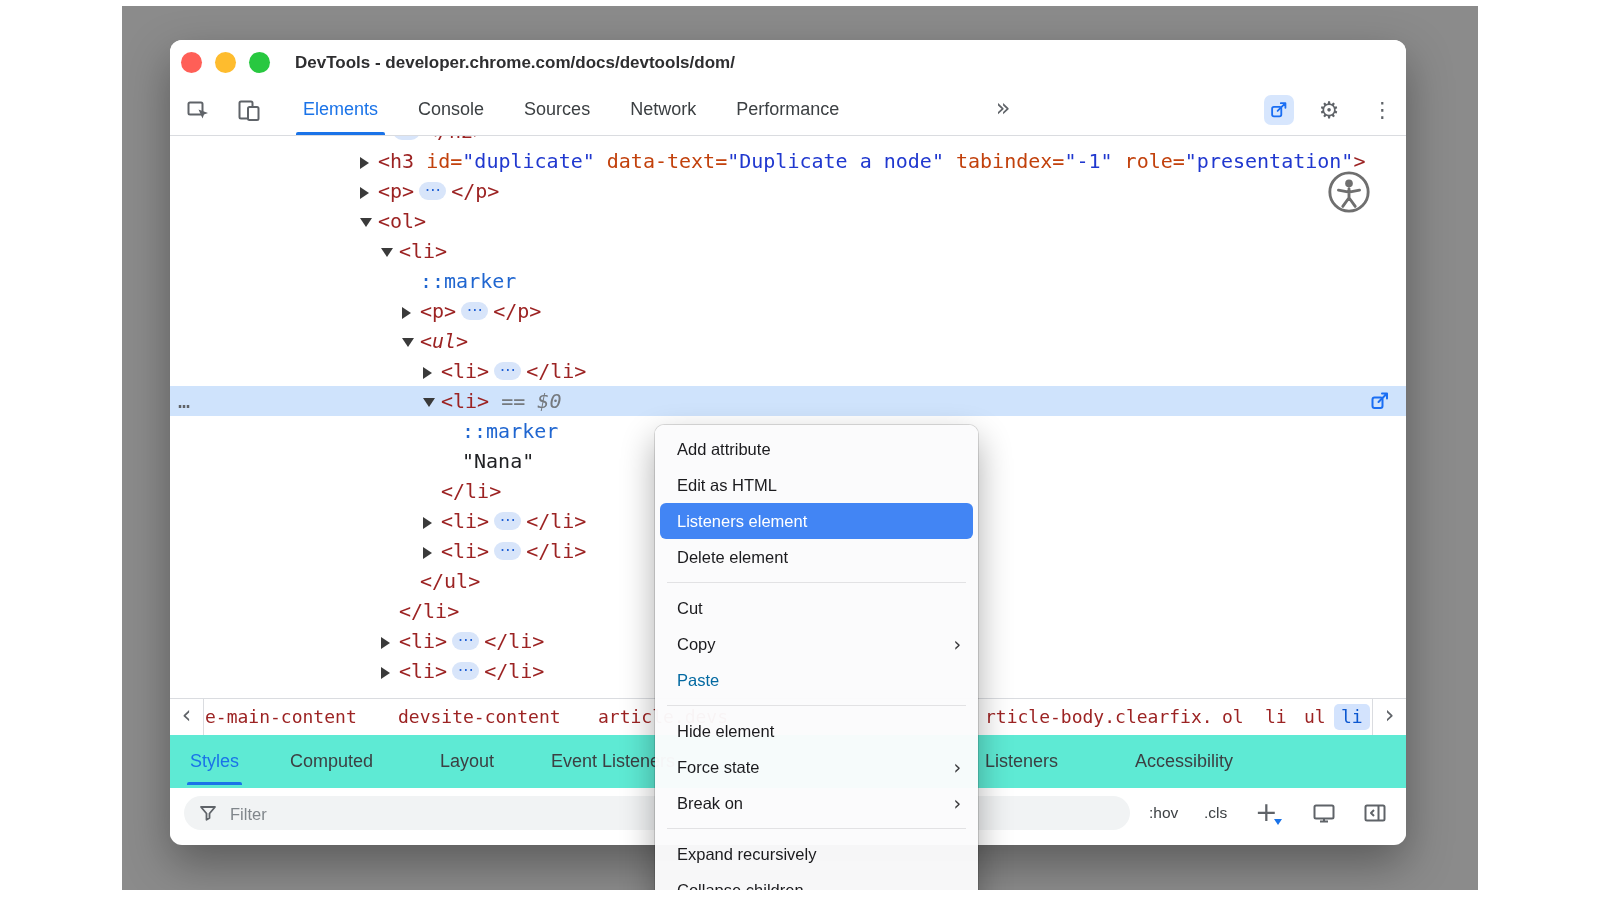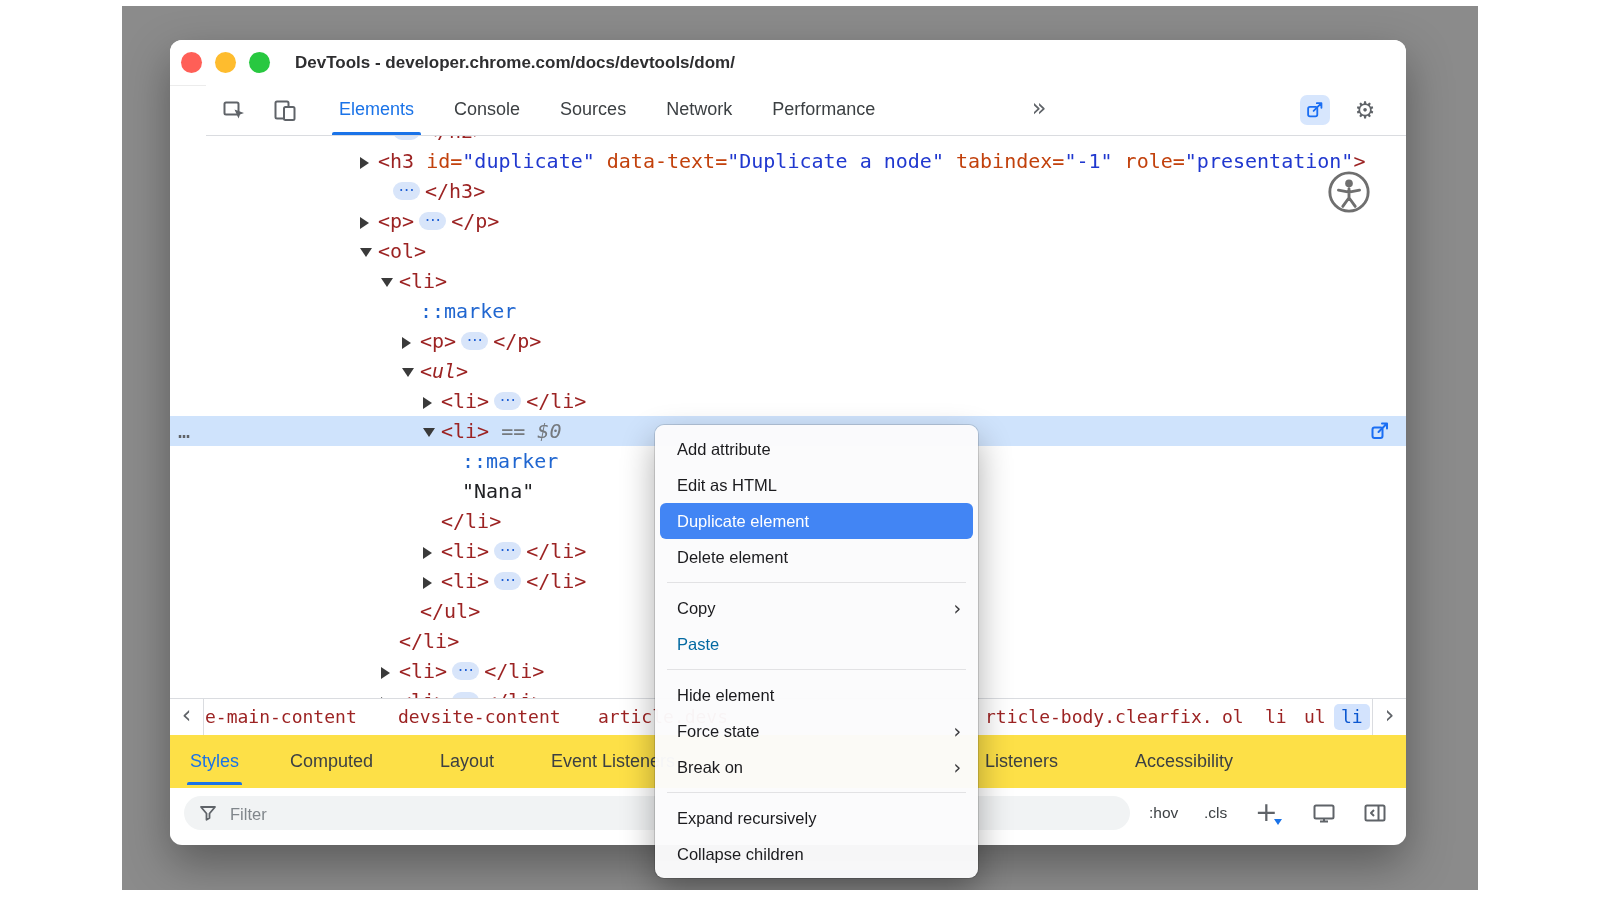--- a/index.html
+++ b/index.html
@@ -8,21 +8,21 @@
   .stage{position:absolute;left:122px;top:6px;width:1356px;height:884px;background:#8b8b8b;overflow:hidden;}
 
   
   .win{position:absolute;left:48px;top:34px;width:1236px;height:805px;background:#fff;
        border-radius:12px;box-shadow:0 18px 45px rgba(0,0,0,.35);overflow:hidden;z-index:1;}
 
   .titlebar{position:absolute;top:0;left:0;right:0;height:45px;border-bottom:1px solid #ececec;background:#fff;}
   .tl{position:absolute;top:12px;width:21px;height:21px;border-radius:50%;}
   .title{position:absolute;left:125px;top:0;line-height:45px;font-size:17px;font-weight:700;color:#2e2e30;white-space:nowrap;}
 
-  .toolbar{position:absolute;top:45px;left:0;right:0;height:50px;border-bottom:1px solid #dadce0;background:#fff;margin-left:36px;}
+  .toolbar{position:absolute;top:45px;left:0;right:0;height:50px;border-bottom:1px solid #dadce0;background:#fff;}
   .tb-icon{position:absolute;top:12px;width:26px;height:26px;}
   .tabs{position:absolute;left:130px;top:0;height:50px;display:flex;gap:34px;}
   .dt-tab{position:relative;line-height:49px;font-size:18px;color:#3c4043;padding:0 3px;white-space:nowrap;}
   .dt-tab.active{color:#1a73e8;}
   .dt-tab.active::after{content:"";position:absolute;left:-4px;right:-4px;bottom:0;height:3px;background:#1a73e8;border-radius:2px 2px 0 0;}
   .more-tabs{position:absolute;left:818px;top:0;width:30px;text-align:center;line-height:46px;font-size:24px;color:#5f6368;font-family:"DejaVu Sans",sans-serif;}
   .dup-btn{position:absolute;left:1094px;top:10px;width:30px;height:30px;background:#d7e6fd;border-radius:7px;display:flex;align-items:center;justify-content:center;}
   .gear{position:absolute;left:1146px;top:0;width:26px;text-align:center;line-height:50px;font-size:23px;color:#5f6368;font-family:"DejaVu Sans",sans-serif;}
   .kebab{position:absolute;left:1202px;top:0;width:20px;text-align:center;line-height:50px;font-size:21px;color:#5f6368;font-family:"DejaVu Sans",sans-serif;}
 
@@ -55,21 +55,21 @@
           border-top:1px solid #dadce0;border-bottom:1px solid #dadce0;
           font-family:"DejaVu Sans Mono",monospace;font-size:18px;}
   .crumb{position:absolute;top:0;line-height:35px;color:#9c2323;white-space:nowrap;}
   .crumb-sel{background:#d3e3fd;border-radius:5px;color:#0b57d0;padding:0 7px;line-height:26px;top:5px;height:26px;}
   .crumb-nav{position:absolute;top:0;width:33px;height:100%;text-align:center;line-height:33px;color:#5f6368;
              font-size:24px;font-family:"DejaVu Sans",sans-serif;}
   .crumb-nav.left{left:0;border-right:1px solid #dadce0;}
   .crumb-nav.right{left:1202px;border-left:1px solid #dadce0;}
 
   
-  .paneltabs{position:absolute;left:0;right:0;top:695px;height:53px;background:#fde047;border-bottom:1px solid #dadce0;font-size:18px;text-align:right;}
+  .paneltabs{position:absolute;left:0;right:0;top:695px;height:53px;background:#5eead4;border-bottom:1px solid #dadce0;font-size:18px;text-align:right;}
   .ptab{position:absolute;top:0;line-height:52px;color:#3c4043;white-space:nowrap;}
   .ptab.active{color:#1a73e8;}
   .ptab.active::after{content:"";position:absolute;left:-3px;right:-3px;bottom:2px;height:3px;background:#1a73e8;border-radius:2px 2px 0 0;}
 
   
   .filterbar{position:absolute;left:0;right:0;top:748px;height:50px;background:#fff;}
   .filter-pill{position:absolute;left:14px;top:8px;width:946px;height:34px;background:#f1f3f4;border-radius:17px;}
   .funnel{position:absolute;left:14px;top:7px;width:20px;height:20px;}
   .filter-input{position:absolute;left:44px;top:2px;width:400px;height:30px;border:none;background:transparent;
                 font-family:"Liberation Sans",sans-serif;font-size:16.5px;color:#3c4043;outline:none;}
@@ -131,21 +131,20 @@
             <path d="M10.5 13 L19 4.5 M14 4.5 H19 V9.5" fill="none" stroke="#1a6ef3" stroke-width="2" stroke-linecap="round" stroke-linejoin="round"></path>
           </svg>
       </span>
       <span class="gear">⚙</span>
       <span class="kebab">⋮</span>
     </div>
 
     <div class="tree">
         <div class="trow" style="padding-left: 218px;"><span class="badge">⋯</span><span class="t-tag">&lt;/h2&gt;</span></div>
         <div class="trow" style="padding-left: 208px;"><span class="tri tri-r"></span><span class="t-tag">&lt;h3</span><span class="t-attr"> id=</span><span class="t-val">"duplicate"</span><span class="t-attr"> data-text=</span><span class="t-val">"Duplicate a node"</span><span class="t-attr"> tabindex=</span><span class="t-val">"-1"</span><span class="t-attr"> role=</span><span class="t-val">"presentation"</span><span class="t-tag">&gt;</span></div>
-        <div class="trow" style="padding-left: 218px;"><span class="badge">⋯</span><span class="t-tag">&lt;/h3&gt;</span></div>
         <div class="trow" style="padding-left: 208px;"><span class="tri tri-r"></span><span class="t-tag">&lt;p&gt;</span><span class="badge">⋯</span><span class="t-tag">&lt;/p&gt;</span></div>
         <div class="trow" style="padding-left: 208px;"><span class="tri tri-d"></span><span class="t-tag">&lt;ol&gt;</span></div>
         <div class="trow" style="padding-left: 229px;"><span class="tri tri-d"></span><span class="t-tag">&lt;li&gt;</span></div>
         <div class="trow" style="padding-left: 250px;"><span class="t-mk">::marker</span></div>
         <div class="trow" style="padding-left: 250px;"><span class="tri tri-r"></span><span class="t-tag">&lt;p&gt;</span><span class="badge">⋯</span><span class="t-tag">&lt;/p&gt;</span></div>
         <div class="trow" style="padding-left: 250px; font-style: italic;"><span class="tri tri-d"></span><span class="t-tag">&lt;ul&gt;</span></div>
         <div class="trow" style="padding-left: 271px;"><span class="tri tri-r"></span><span class="t-tag">&lt;li&gt;</span><span class="badge">⋯</span><span class="t-tag">&lt;/li&gt;</span></div>
         <div class="trow sel" style="padding-left: 271px;"><span class="tri tri-d"></span><span class="t-tag">&lt;li&gt;</span><span class="t-meta"> == </span><span class="t-meta t-i">$0</span><span class="gutter">…</span><span class="adorner"><svg viewBox="0 0 24 24" width="24" height="24">
               <rect x="4.5" y="8.5" width="10" height="10.5" rx="2" fill="none" stroke="#1a6ef3" stroke-width="2"></rect>
               <path d="M10.5 13 L19 4.5 M14 4.5 H19 V9.5" fill="none" stroke="#1a6ef3" stroke-width="2" stroke-linecap="round" stroke-linejoin="round"></path>
@@ -210,23 +209,24 @@
             <path d="M12 10 l-3 3 3 3" fill="none" stroke="#5f6368" stroke-width="2" stroke-linejoin="round"></path>
           </svg>
       </span>
     </div>
 
   </div>
 
   <div class="ctx">
       <div class="menu-item"><span>Add attribute</span></div>
       <div class="menu-item"><span>Edit as HTML</span></div>
-      <div class="menu-item hl"><span>Duplicate element</span></div>
+      <div class="menu-item hl"><span>Listeners element</span></div>
       <div class="menu-item"><span>Delete element</span></div>
       <div class="menu-sep"></div>
+      <div class="menu-item"><span>Cut</span></div>
       <div class="menu-item"><span>Copy</span><span class="chev">›</span></div>
       <div class="menu-item dis"><span>Paste</span></div>
       <div class="menu-sep"></div>
       <div class="menu-item"><span>Hide element</span></div>
       <div class="menu-item"><span>Force state</span><span class="chev">›</span></div>
       <div class="menu-item"><span>Break on</span><span class="chev">›</span></div>
       <div class="menu-sep"></div>
       <div class="menu-item"><span>Expand recursively</span></div>
       <div class="menu-item"><span>Collapse children</span></div>
     </div>

